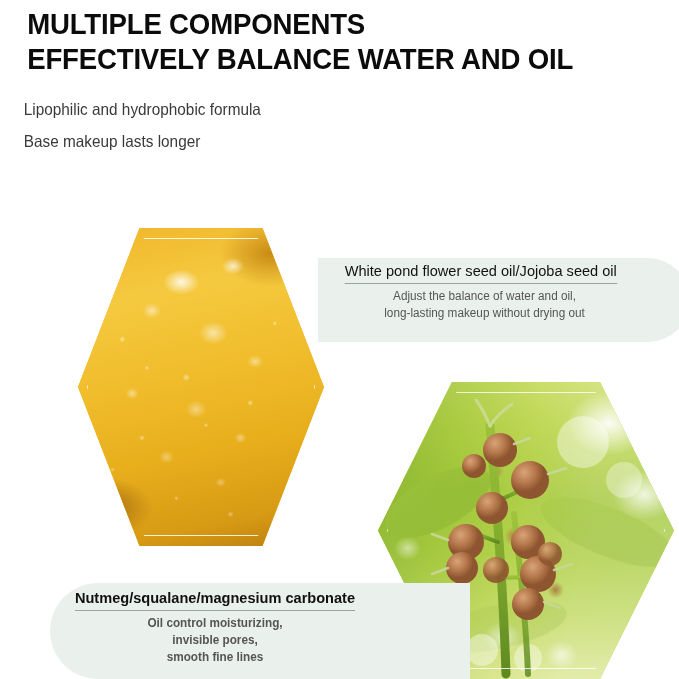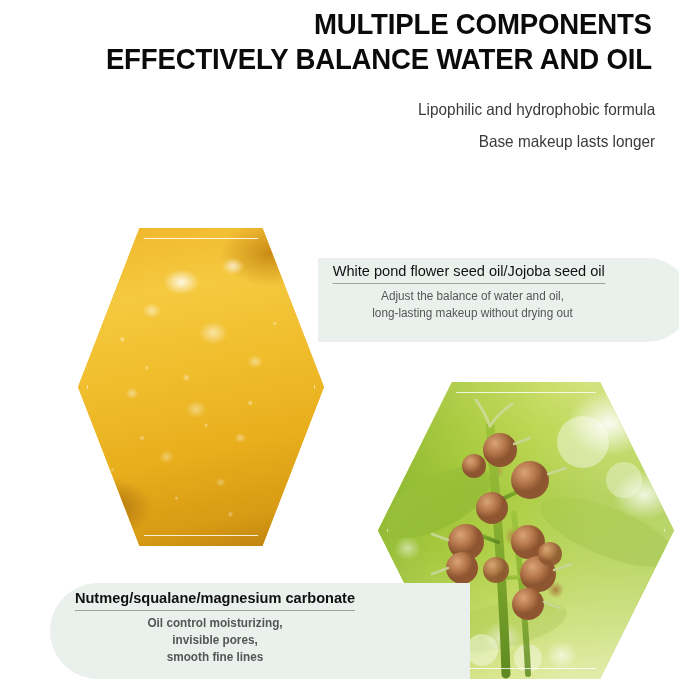--- a/index.html
+++ b/index.html
@@ -14,21 +14,21 @@
     overflow: hidden;
     font-family: "Liberation Sans", sans-serif;
     -webkit-font-smoothing: antialiased;
   }
 
   
   .header {
     position: absolute;
     top: 0; left: 0;
     width: 679px;
-    text-align: right;
+    text-align: left;
   }
   .headline {
     color: #0b0b0b;
     font-weight: bold;
     font-size: 30px;
     line-height: 33px;
     letter-spacing: -0.2px;
     transform: scaleX(0.92);
     transform-origin: center top;
     white-space: nowrap;
@@ -167,21 +167,21 @@
   }
   .callout-body {
     color: #555555;
     font-size: 12.5px;
     line-height: 17px;
     transform: scaleX(0.94);
     margin-top: 4px;
     white-space: nowrap;
   }
   .callout-top {
-    left: 324px;
+    left: 336px;
     top: 261px;
     text-align: left;
   }
   .callout-top .callout-body { text-align: center; padding-left: 8px; }
   .callout-bottom {
     left: 66px;
     top: 588px;
     text-align: left;
     font-weight: bold;
   }

